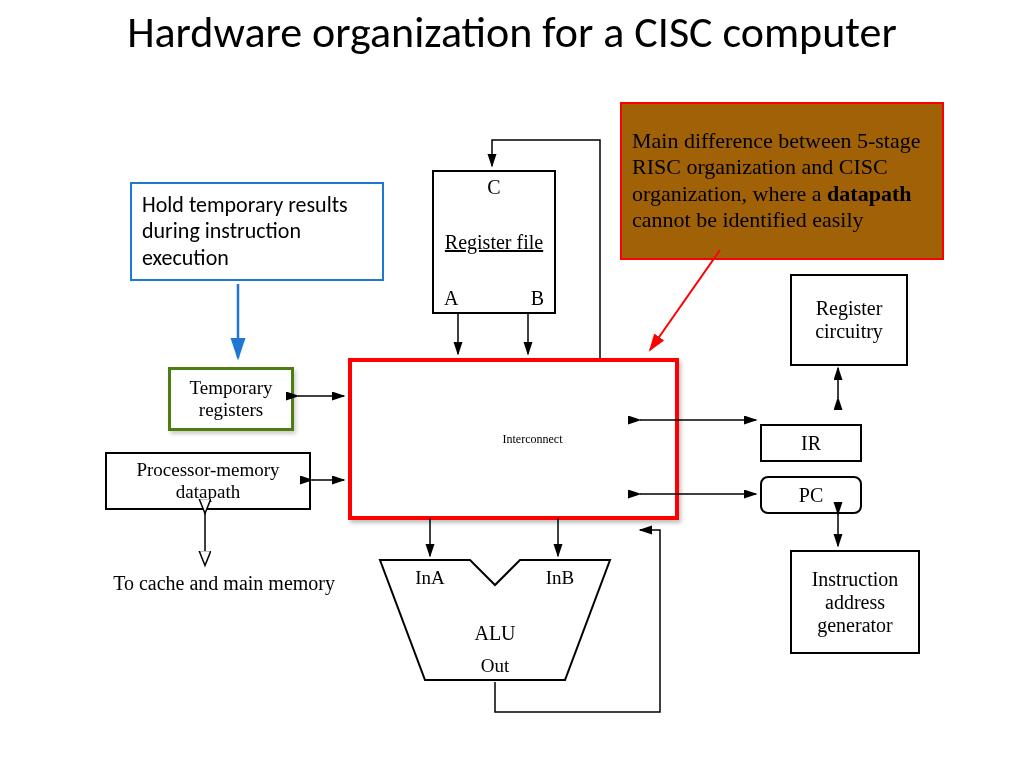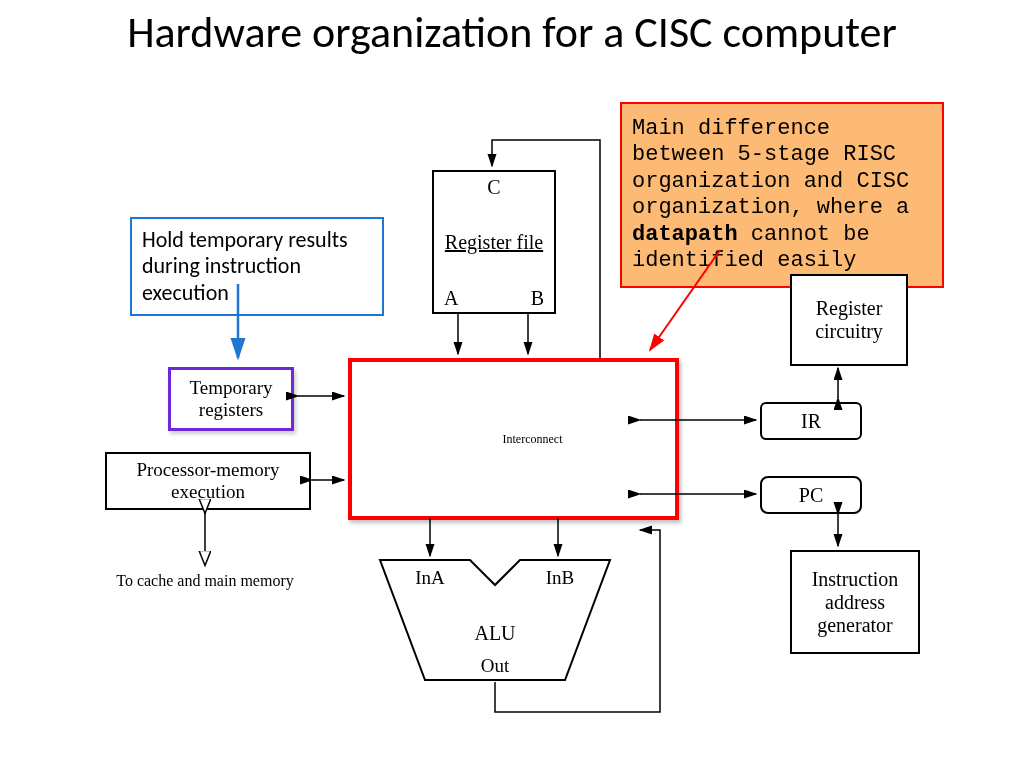--- a/index.html
+++ b/index.html
@@ -36,52 +36,51 @@
   }
   .callout-blue {
     position: absolute;
     border: 2px solid #1f77d4;
     background: #fff;
     font-family: Calibri, Arial, sans-serif;
     font-size: 22px;
     color: #000;
     padding: 8px 10px;
     line-height: 1.2;
-    margin-top: 35px;
   }
   .callout-red {
     position: absolute;
     border: 2px solid #ff0000;
-    background: #fdba74;
-    font-family: Liberation Mono, monospace;
+    background: #a16207;
+    font-family: Liberation Serif, serif;
     font-size: 22px;
     color: #000;
-    padding: 12px 10px;
+    padding: 24px 10px;
     line-height: 1.2;
   }
   .bold { font-weight: bold; }
   .interconnect {
     position: absolute;
     border: 4px solid #ff0000;
     background: #fff;
     display: flex;
     align-items: center;
     justify-content: center;
     font-size: 12px;
     box-shadow: 2px 3px 4px rgba(0,0,0,.25);
     padding-left: 38px;
   }
   .temp-reg {
-    border: 3px solid #6d28d9;
+    border: 3px solid #4d7c0f;
     box-shadow: 2px 3px 4px rgba(0,0,0,.2);
   }
   .label-text {
     position: absolute;
-    font-size: 16px;
-    text-align: center;
+    font-size: 20px;
+    text-align: right;
   }
   svg.overlay {
     position: absolute;
     left: 0; top: 0;
     width: 1024px;
     height: 768px;
     pointer-events: none;
   }
 </style>
 </head>
@@ -97,27 +96,27 @@
 
 <div class="box" style="left:432px; top:170px; width:120px; height:140px;">
   <div style="position:absolute; top:4px; width:100%;">C</div>
   <div style="line-height:1.1;text-decoration:underline;">Register file</div>
   <div style="position:absolute; bottom:2px; left:10px;">A</div>
   <div style="position:absolute; bottom:2px; right:10px;">B</div>
 </div>
 
 <div class="box temp-reg" style="left:168px; top:367px; width:120px; height:58px; font-size:19px;">Temporary registers</div>
 
-<div class="box" style="left:105px; top:452px; width:202px; height:54px; font-size:19px;">Processor-memory execution</div>
+<div class="box" style="left:105px; top:452px; width:202px; height:54px; font-size:19px;">Processor-memory datapath</div>
 
 <div class="interconnect" style="left:348px; top:358px; width:285px; height:154px;">Interconnect</div>
 
 <div class="box" style="left:790px; top:274px; width:114px; height:88px;">Register circuitry</div>
 
-<div class="box" style="left:760px; top:402px; width:98px; height:34px;border-radius:6px;">IR</div>
+<div class="box" style="left:760px; top:424px; width:98px; height:34px;">IR</div>
 
 <div class="box" style="left:760px; top:476px; width:98px; height:34px;border-radius:8px;">PC</div>
 
 <div class="box" style="left:790px; top:550px; width:126px; height:100px;text-align:center;">Instruction address generator</div>
 
 <div class="label-text" style="left:75px; top:572px; width:260px;">To cache and main memory</div>
 
 <svg class="overlay">
   <defs>
     <marker id="arrow" markerWidth="10" markerHeight="10" refX="8" refY="3" orient="auto" markerUnits="strokeWidth">

